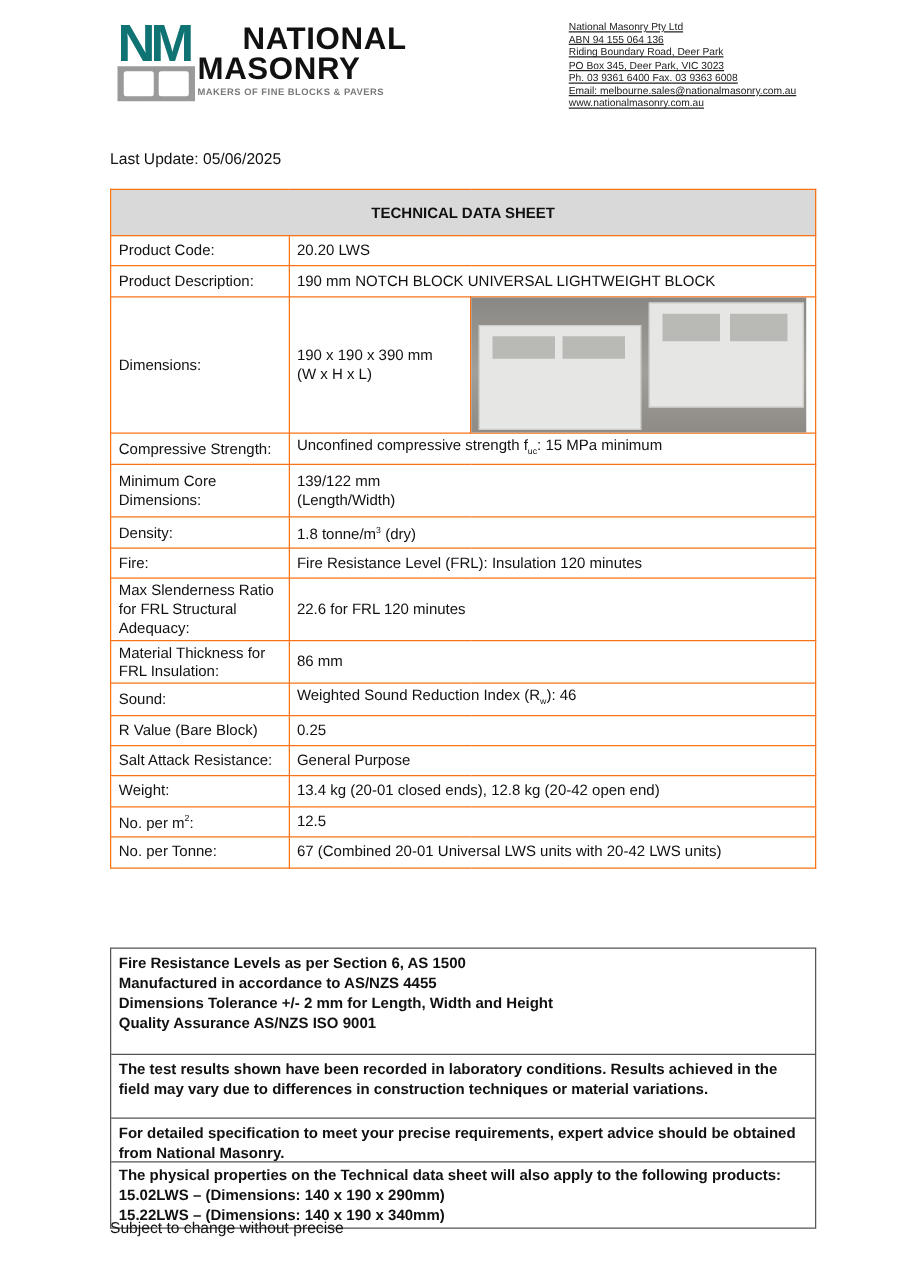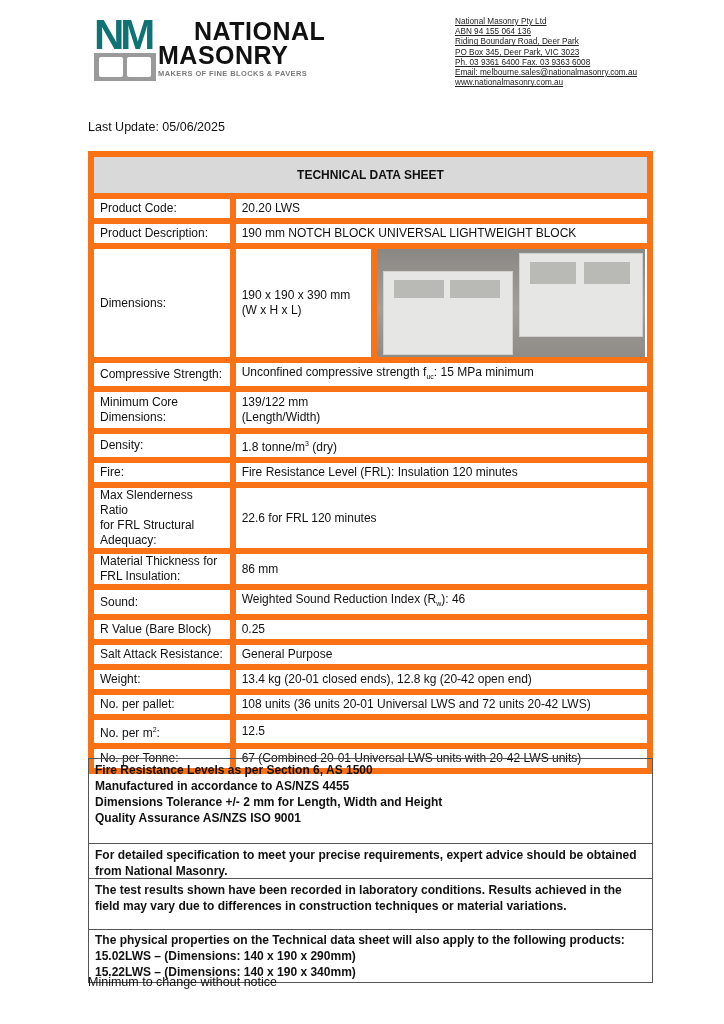--- a/index.html
+++ b/index.html
@@ -10,21 +10,21 @@
   .brick{position:absolute;left:0;top:36px;width:62px;height:28px;background:#9a9a9a;}
   .brick .hole{position:absolute;top:4px;width:24px;height:20px;background:#fff;border-radius:2px;}
   .brand1,.brand2{position:absolute;left:64px;font-weight:bold;font-size:25px;line-height:22px;color:#111;letter-spacing:0.5px;}
   .brand1{top:3px;margin-left:36px;}
   .brand2{top:27px;}
   .tagline{position:absolute;left:64px;top:52px;font-size:7.5px;font-weight:bold;color:#7a7a7a;letter-spacing:0.4px;white-space:nowrap;}
   .contact{position:absolute;left:455px;top:17px;font-size:8.2px;line-height:10.2px;color:#222;}
   .contact div{white-space:nowrap;text-decoration:underline;}
   .last-update{position:absolute;left:88px;top:120px;font-size:12.5px;}
   table.tds{position:absolute;left:88px;top:151px;width:565px;border-collapse:collapse;font-size:12px;}
-  table.tds td{border:6px solid #f97316;padding:2px 6px;vertical-align:middle;line-height:15px;margin-top:39px;}
+  table.tds td{border:1px solid #f97316;padding:2px 6px;vertical-align:middle;line-height:15px;margin-top:39px;}
   table.tds td.lbl{width:127px;}
   table.tds tr.hdr td{background:#d9d9d9;text-align:center;font-weight:bold;height:32px;}
   .photo{position:relative;width:268px;height:108px;background:linear-gradient(180deg,#8a8884 0%,#a29f99 55%,#8e8b86 100%);overflow:hidden;}
   .blk{position:absolute;background:#e6e6e4;border:1px solid #cfcfcc;}
   .blk .core{position:absolute;background:#b9b9b6;}
   .notes{position:absolute;left:88px;top:758px;width:563px;border:1px solid #555;font-size:12px;font-weight:bold;}
   .notes .sec{border-bottom:1px solid #555;padding:2px 6px;line-height:16px;}
   .notes .sec:last-child{border-bottom:none;}
   .footer{position:absolute;left:88px;top:975px;font-size:12.5px;}
 </style>
@@ -134,44 +134,40 @@
     <td colspan="2">0.25</td>
   </tr>
   <tr style="height:24px;">
     <td class="lbl">Salt Attack Resistance:</td>
     <td colspan="2">General Purpose</td>
   </tr>
   <tr style="height:25px;">
     <td class="lbl">Weight:</td>
     <td colspan="2">13.4 kg (20-01 closed ends), 12.8 kg (20-42 open end)</td>
   </tr>
-  <tr style="height:25px;">
-    <td class="lbl">No. per pallet:</td>
-    <td colspan="2">108 units (36 units 20-01 Universal LWS and 72 units 20-42 LWS)</td>
-  </tr>
   <tr style="height:24px;">
     <td class="lbl"><span>No. per m</span><sup style="font-size:7px;">2</sup><span>:</span></td>
     <td colspan="2">12.5</td>
   </tr>
   <tr style="height:25px;">
     <td class="lbl">No. per Tonne:</td>
     <td colspan="2">67 (Combined 20-01 Universal LWS units with 20-42 LWS units)</td>
   </tr>
 </tbody>
   </table>
 
 <div class="notes">
   <div class="sec" style="height:79px;padding-top:3px;">
     <div>Fire Resistance Levels as per Section 6, AS 1500</div>
     <div>Manufactured in accordance to AS/NZS 4455</div>
     <div>Dimensions Tolerance +/- 2 mm for Length, Width and Height</div>
     <div>Quality Assurance AS/NZS ISO 9001</div>
   </div>
+  <div class="sec" style="height:45px;padding-top:3px;">The test results shown have been recorded in laboratory conditions. Results achieved in the field may vary due to differences in construction techniques or material variations.</div>
   <div class="sec" style="height:29px;padding-top:3px;">For detailed specification to meet your precise requirements, expert advice should be obtained from National Masonry.</div>
-  <div class="sec" style="height:45px;padding-top:3px;">The test results shown have been recorded in laboratory conditions. Results achieved in the field may vary due to differences in construction techniques or material variations.</div>
   <div class="sec" style="height:48px;">
     <div>The physical properties on the Technical data sheet will also apply to the following products:</div>
     <div>15.02LWS – (Dimensions: 140 x 190 x 290mm)</div>
     <div>15.22LWS – (Dimensions: 140 x 190 x 340mm)</div>
   </div>
 </div>
 
-<div class="footer">Minimum to change without notice</div>
+<div class="footer">Subject to change without precise</div>
 
 </body></html>

